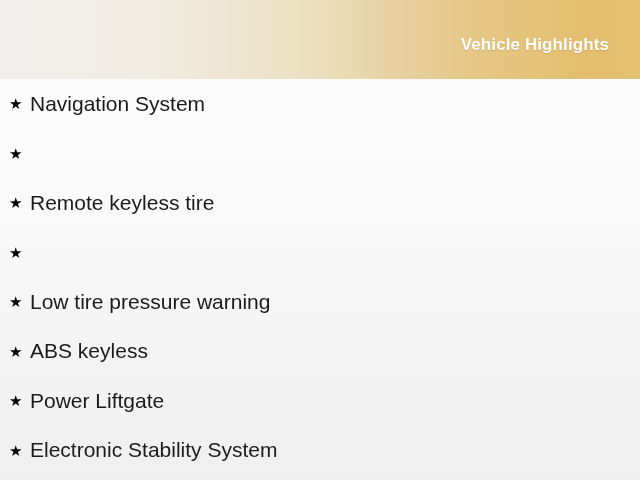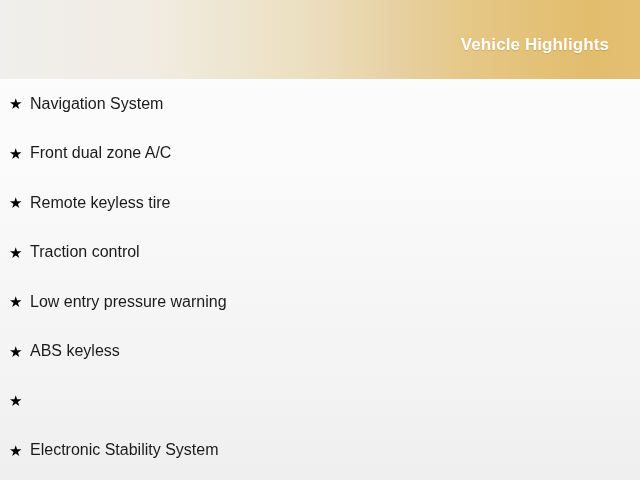--- a/index.html
+++ b/index.html
@@ -78,21 +78,21 @@
     width: 21px;
     flex: 0 0 21px;
     color: #000000;
     font-size: 15px;
     line-height: 1;
     text-align: left;
   }
 
   .highlight-label {
     color: #1b1b1b;
-    font-size: 16px;
+    font-size: 21px;
     line-height: 20px;
     white-space: nowrap;
   }
 </style>
 </head>
 <body>
 
 <div id="page">
 
   <div id="header-banner">
@@ -101,45 +101,44 @@
 
   <ul id="highlights-list">
 
     <li class="highlight-item">
       <span class="bullet-star">★</span>
       <span class="highlight-label">Navigation System</span>
     </li>
 
     <li class="highlight-item">
       <span class="bullet-star">★</span>
-      <span class="highlight-label">Front dual zone A/C</span>
     </li>
 
     <li class="highlight-item">
       <span class="bullet-star">★</span>
       <span class="highlight-label">Remote keyless tire</span>
     </li>
 
     <li class="highlight-item">
       <span class="bullet-star">★</span>
-      <span class="highlight-label">Traction control</span>
     </li>
 
     <li class="highlight-item">
       <span class="bullet-star">★</span>
-      <span class="highlight-label">Low entry pressure warning</span>
+      <span class="highlight-label">Low tire pressure warning</span>
     </li>
 
     <li class="highlight-item">
       <span class="bullet-star">★</span>
       <span class="highlight-label">ABS keyless</span>
     </li>
 
     <li class="highlight-item">
       <span class="bullet-star">★</span>
+      <span class="highlight-label">Power Liftgate</span>
     </li>
 
     <li class="highlight-item">
       <span class="bullet-star">★</span>
       <span class="highlight-label">Electronic Stability System</span>
     </li>
 
   </ul>
 
 </div>

